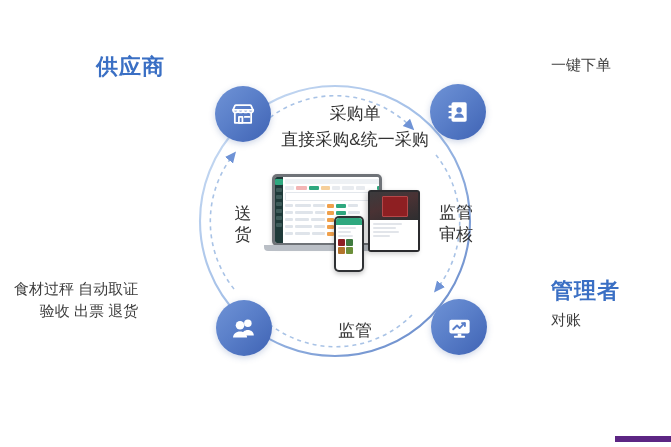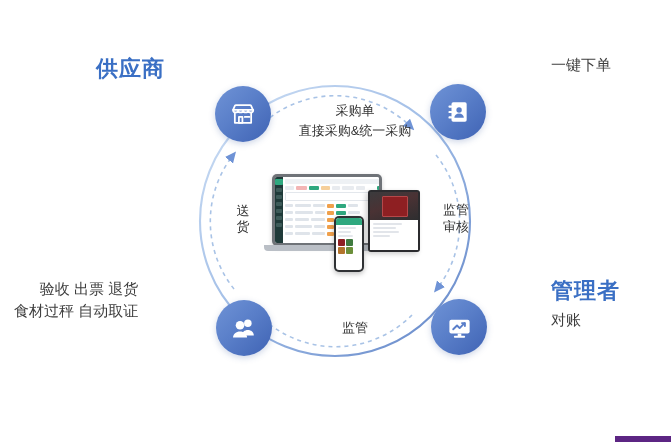--- a/index.html
+++ b/index.html
@@ -42,21 +42,21 @@
     line-height: 1.15;
     white-space: nowrap;
   }
   .corner .sub {
     font-size: 15px;
     color: #3d3d3d;
     line-height: 1.45;
     white-space: nowrap;
   }
   #corner-supplier { left: 96px;  top: 56px;  text-align: left; }
-  #corner-supplier h2 { text-align: left; }
+  #corner-supplier h2 { text-align: left; font-family: Liberation Mono, monospace; }
   #corner-supplier .sub { text-align: center; }
   #corner-buyer    { left: 551px; top: 54px;  text-align: left; }
   #corner-receiver { left: 14px;  top: 278px; text-align: right; }
   #corner-receiver h2 { text-align: left; }
   #corner-manager  { left: 551px; top: 278px; text-align: left; }
 
   
   .node {
     position: absolute;
     width: 56px;
@@ -71,21 +71,21 @@
   .node svg { display: block; }
   #node-supplier { left: 215px; top: 86px; }
   #node-buyer    { left: 430px; top: 84px; }
   #node-staff    { left: 216px; top: 300px; }
   #node-manager  { left: 431px; top: 299px; }
 
   
   .flow {
     position: absolute;
     color: #333333;
-    font-size: 13px;
+    font-size: 17px;
     line-height: 1.5;
     text-align: center;
     white-space: nowrap;
   }
   #flow-top    { left: 260px; top: 101px; width: 190px; }
   #flow-bottom { left: 300px; top: 318px; width: 110px; }
   #flow-left   { left: 232px; top: 203px; width: 22px; white-space: normal; line-height: 1.25; }
   #flow-right  { left: 436px; top: 202px; width: 40px; line-height: 1.3; }
 
   
@@ -237,22 +237,22 @@
 
   <div class="corner" id="corner-supplier">
     <h2>供应商</h2>
   </div>
 
   <div class="corner" id="corner-buyer">
     <div class="sub">一键下单</div>
   </div>
 
   <div class="corner" id="corner-receiver">
+    <div class="sub">食材过秤 自动取证</div>
     <div class="sub">验收 出票 退货</div>
-    <div class="sub">食材过秤 自动取证</div>
   </div>
 
   <div class="corner" id="corner-manager">
     <h2>管理者</h2>
     <div class="sub">对账</div>
   </div>
 
   <div class="node" id="node-supplier">
     <span>
       <svg width="28" height="28" viewBox="0 0 24 24" fill="none" stroke="#ffffff" stroke-width="1.5" stroke-linecap="round" stroke-linejoin="round">

